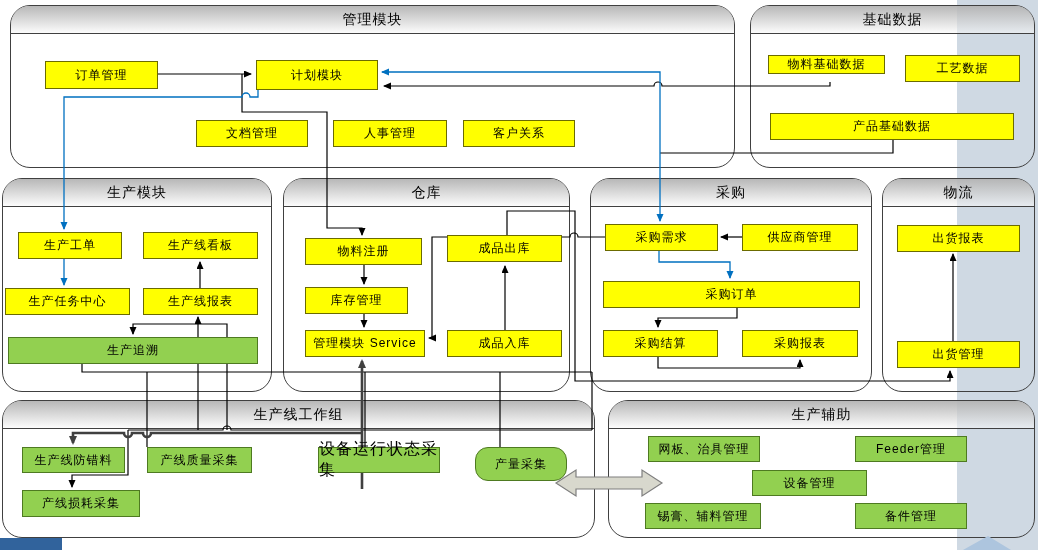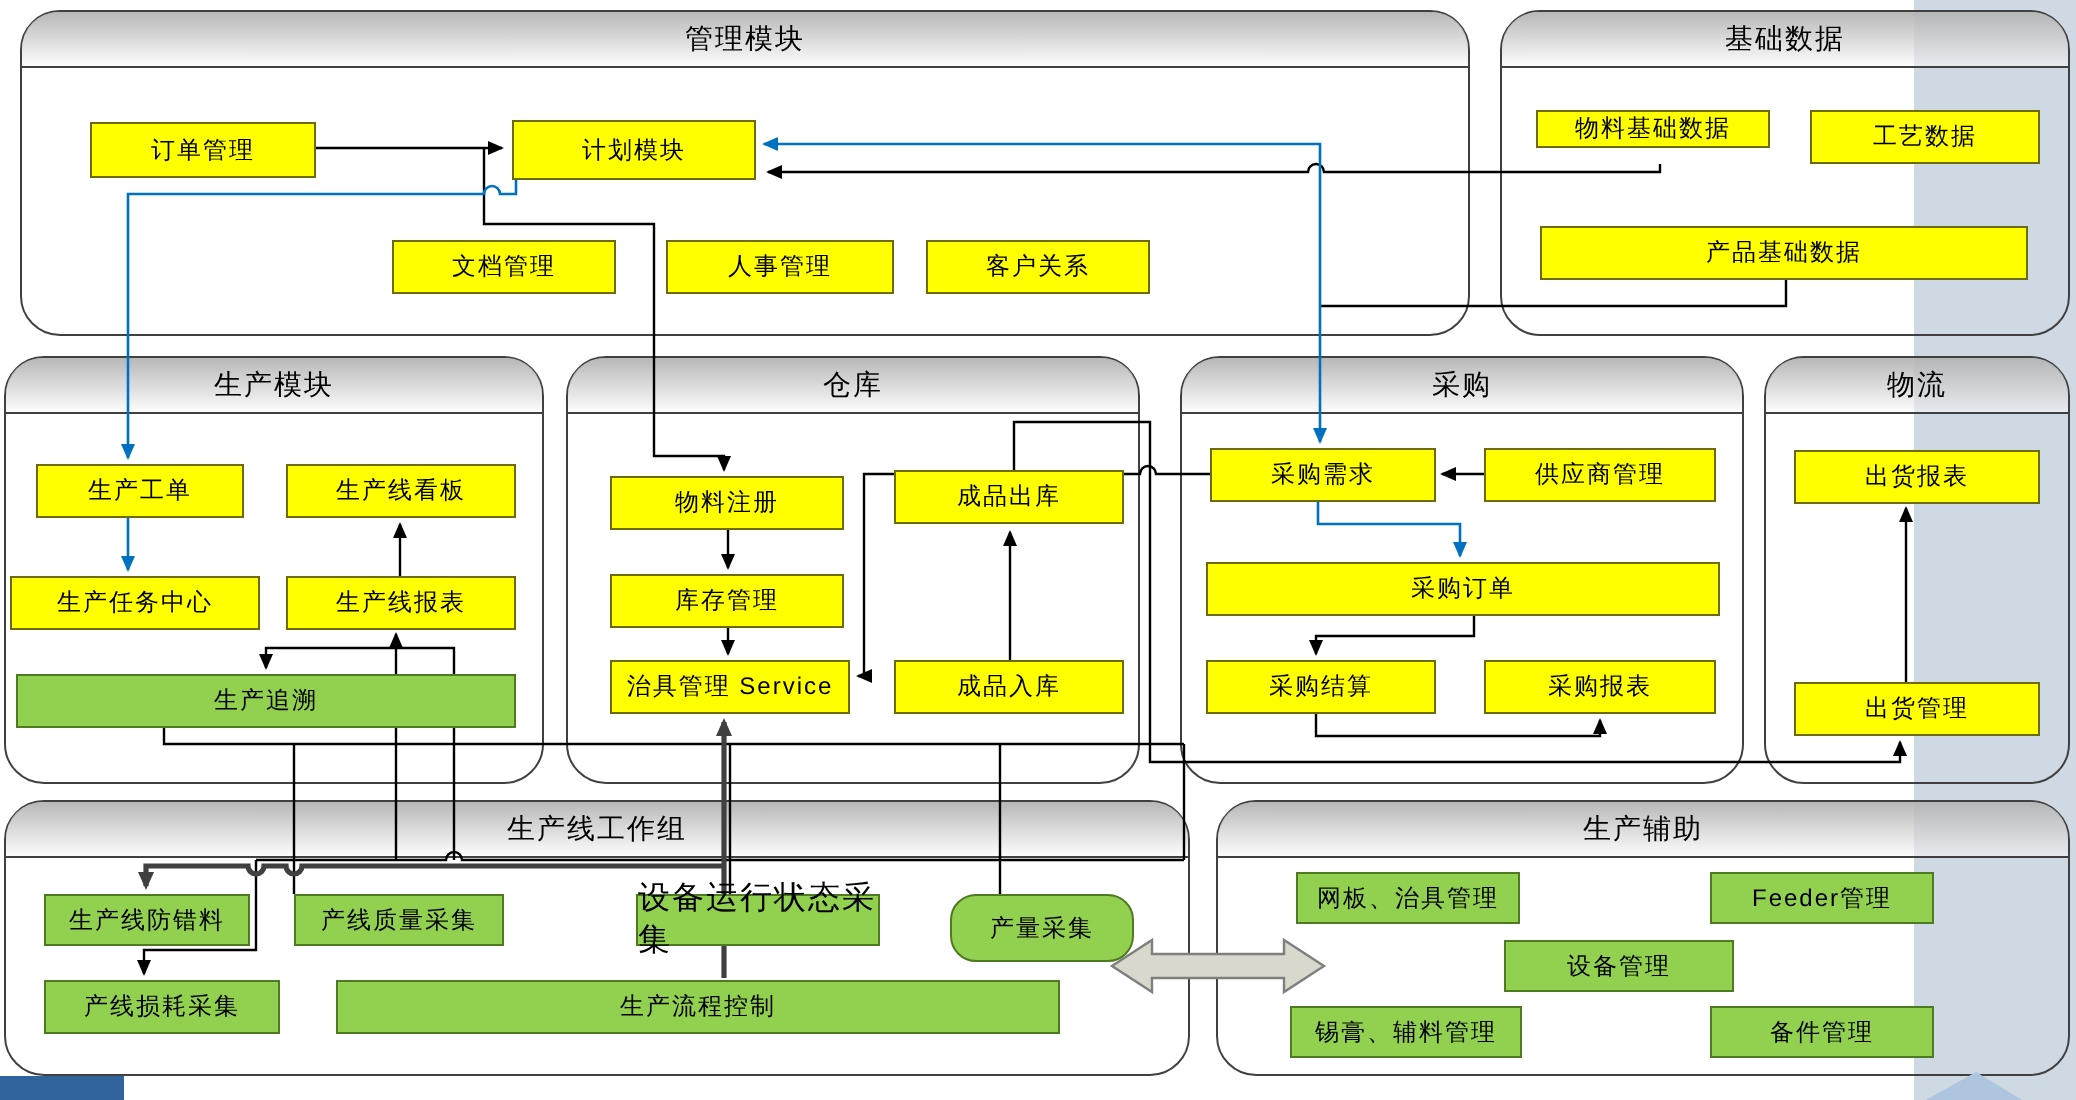--- a/index.html
+++ b/index.html
@@ -116,39 +116,38 @@
   <div class="node yellow" style="left:770px;top:113px;width:244px;height:27px;">产品基础数据</div>
 
   <div class="node yellow" style="left:18px;top:232px;width:104px;height:27px;">生产工单</div>
   <div class="node yellow" style="left:143px;top:232px;width:115px;height:27px;">生产线看板</div>
   <div class="node yellow" style="left:5px;top:288px;width:125px;height:27px;">生产任务中心</div>
   <div class="node yellow" style="left:143px;top:288px;width:115px;height:27px;">生产线报表</div>
   <div class="node green" style="left:8px;top:337px;width:250px;height:27px;">生产追溯</div>
 
   <div class="node yellow" style="left:305px;top:238px;width:117px;height:27px;">物料注册</div>
   <div class="node yellow" style="left:447px;top:235px;width:115px;height:27px;">成品出库</div>
-  <div class="node yellow" style="left:305px;top:287px;width:117px;height:27px;text-align:center;">库存管理</div>
-  <div class="node yellow" style="left:305px;top:330px;width:120px;height:27px;">治具管理 Service</div>
+  <div class="node yellow" style="left:305px;top:287px;width:103px;height:27px;text-align:center;">库存管理</div>
+  <div class="node yellow" style="left:305px;top:330px;width:120px;height:27px;">管理模块 Service</div>
   <div class="node yellow" style="left:447px;top:330px;width:115px;height:27px;">成品入库</div>
 
   <div class="node yellow" style="left:605px;top:224px;width:113px;height:27px;">采购需求</div>
   <div class="node yellow" style="left:742px;top:224px;width:116px;height:27px;">供应商管理</div>
   <div class="node yellow" style="left:603px;top:281px;width:257px;height:27px;">采购订单</div>
   <div class="node yellow" style="left:603px;top:330px;width:115px;height:27px;">采购结算</div>
   <div class="node yellow" style="left:742px;top:330px;width:116px;height:27px;">采购报表</div>
 
   <div class="node yellow" style="left:897px;top:225px;width:123px;height:27px;text-align:center;">出货报表</div>
   <div class="node yellow" style="left:897px;top:341px;width:123px;height:27px;">出货管理</div>
 
   <div class="node green" style="left:22px;top:447px;width:103px;height:26px;">生产线防错料</div>
   <div class="node green" style="left:147px;top:447px;width:105px;height:26px;">产线质量采集</div>
   <div class="node green" style="left:318px;top:447px;width:122px;height:26px;font-size:16px;">设备运行状态采集</div>
   <div class="node green" style="left:475px;top:447px;width:92px;height:34px;border-radius:13px;">产量采集</div>
   <div class="node green" style="left:22px;top:490px;width:118px;height:27px;">产线损耗采集</div>
-  <div class="node green" style="left:168px;top:490px;width:362px;height:27px;">生产流程控制</div>
 
   <div class="node green" style="left:648px;top:436px;width:112px;height:26px;">网板、治具管理</div>
   <div class="node green" style="left:855px;top:436px;width:112px;height:26px;">Feeder管理</div>
   <div class="node green" style="left:752px;top:470px;width:115px;height:26px;">设备管理</div>
   <div class="node green" style="left:645px;top:503px;width:116px;height:26px;">锡膏、辅料管理</div>
   <div class="node green" style="left:855px;top:503px;width:112px;height:26px;">备件管理</div>
 
   <div class="corner-accent" style="left:0;top:538px;width:62px;height:12px;background:#31639c;"></div>
   <svg class="corner-accent" style="left:955px;top:536px;" width="70" height="14">
     <polygon points="8,14 33,0 56,14" fill="#adc5de"></polygon>

